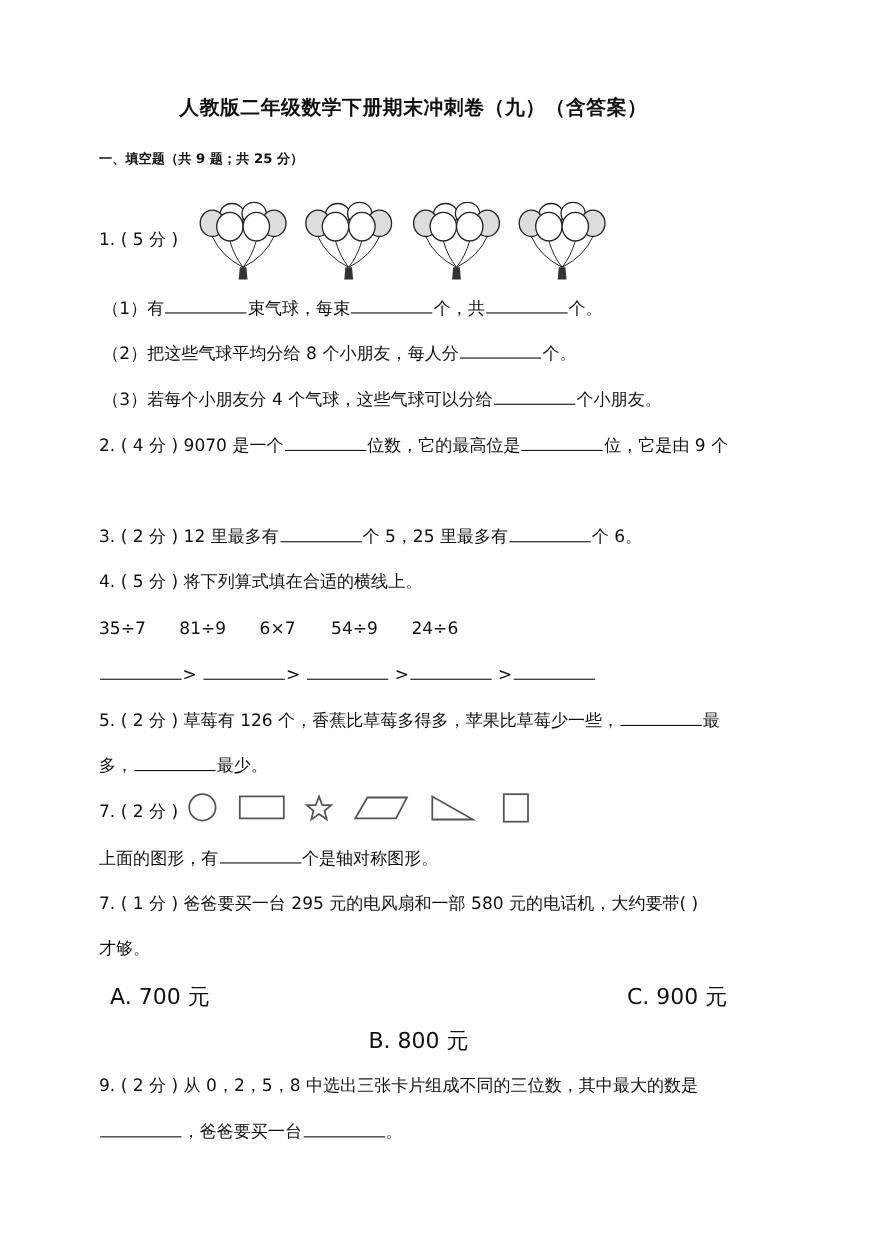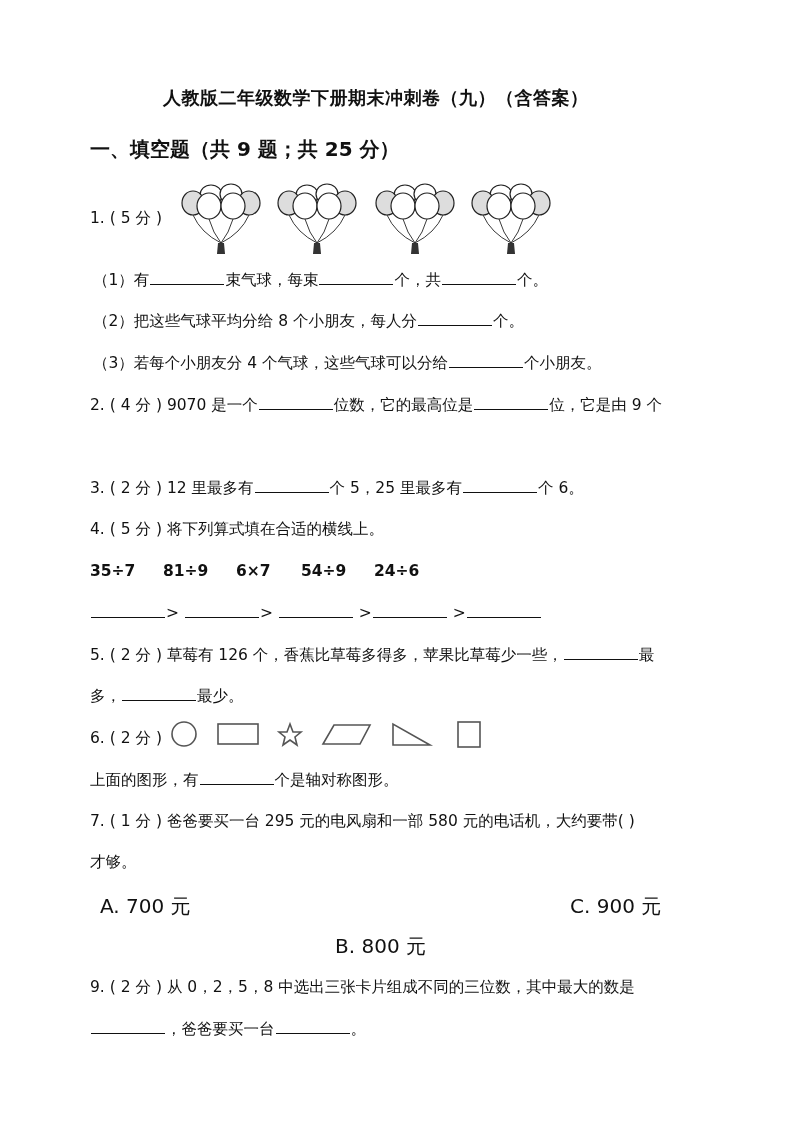--- a/index.html
+++ b/index.html
@@ -1,21 +1,21 @@
 <!DOCTYPE html>
 <html><head>
 <meta charset="utf-8">
 <style>
   html, body { margin:0; padding:0; background:#ffffff; }
   body { width:793px; height:1122px; position:relative; overflow:hidden;
          font-family: "DejaVu Sans", "Liberation Sans", sans-serif; color:#111; }
   .page { position:absolute; left:13px; top:0; width:793px; height:1122px;border-radius:29px; }
   .line { position:absolute; left:77px; font-size:15.5px; line-height:20px; white-space:nowrap; }
   .title { position:absolute; left:150px; top:86px; font-size:18px; font-weight:bold; letter-spacing:0.5px; white-space:nowrap; }
-  .section { position:absolute; left:77px; top:136px; font-size:20px; font-weight:bold; white-space:nowrap; }
+  .section { position:absolute; left:77px; top:136px; font-size:12px; font-weight:bold; white-space:nowrap; }
   .blank { display:inline-block; width:74px; border-bottom:1.3px solid #111; height:14px; vertical-align:baseline; margin:0 1px; }
   .sub { left:80px; }
   .balloons { position:absolute; top:183px; left:168px; width:380px; height:72px; }
   .bunch { position:absolute; top:0; width:80px; height:72px; }
   .shapes { position:absolute; left:155px; top:718px; width:320px; height:36px; }
   .opt { position:absolute; top:893px; font-size:20px; white-space:nowrap; }
   .expr span { display:inline-block; }
 </style>
 </head>
 <body>
@@ -109,35 +109,35 @@
 
   <div class="line" style="top:395px;">
     <span>2. ( 4 分 ) 9070 是一个</span><span class="blank"></span><span>位数，它的最高位是</span><span class="blank"></span><span>位，它是由 9 个</span>
   </div>
 
   <div class="line" style="top:478px;">
     <span>3. ( 2 分 ) 12 里最多有</span><span class="blank"></span><span>个 5，25 里最多有</span><span class="blank"></span><span>个 6。</span>
   </div>
 
   <div class="line" style="top:519px;">4. ( 5 分 ) 将下列算式填在合适的横线上。</div>
-  <div class="line expr" style="top:561px;font-weight:bold;">
+  <div class="line expr" style="top:561px;">
     <span style="width:73px">35÷7</span><span style="width:73px">81÷9</span><span style="width:65px">6×7</span><span style="width:73px">54÷9</span><span>24÷6</span>
   </div>
   <div class="line" style="top:603px;">
     <span class="blank"></span><span>&gt;</span> <span class="blank"></span><span>&gt;</span> <span class="blank"></span> <span>&gt;</span><span class="blank"></span> <span>&gt;</span><span class="blank"></span>
   </div>
 
   <div class="line" style="top:645px;">
     <span>5. ( 2 分 ) 草莓有 126 个，香蕉比草莓多得多，苹果比草莓少一些，</span><span class="blank"></span><span>最</span>
   </div>
   <div class="line" style="top:686px;">
     <span>多，</span><span class="blank"></span><span>最少。</span>
   </div>
 
-  <div class="line" style="top:728px;">6. ( 2 分 )</div>
+  <div class="line" style="top:728px;">7. ( 2 分 )</div>
   <svg class="shapes" viewBox="0 0 320 36">
     <g fill="none" stroke="#555" stroke-width="1.6">
       <circle cx="16" cy="16" r="12"></circle>
       <rect x="50" y="6" width="40" height="20"></rect>
       <polygon points="122,6 125,14 133,14 127,19 129,27 122,22 115,27 117,19 111,14 119,14"></polygon>
       <polygon points="166,7 202,7 192,26 155,26"></polygon>
       <polygon points="225,6 225,27 262,27"></polygon>
       <rect x="290" y="4" width="22" height="25"></rect>
     </g>
   </svg>

